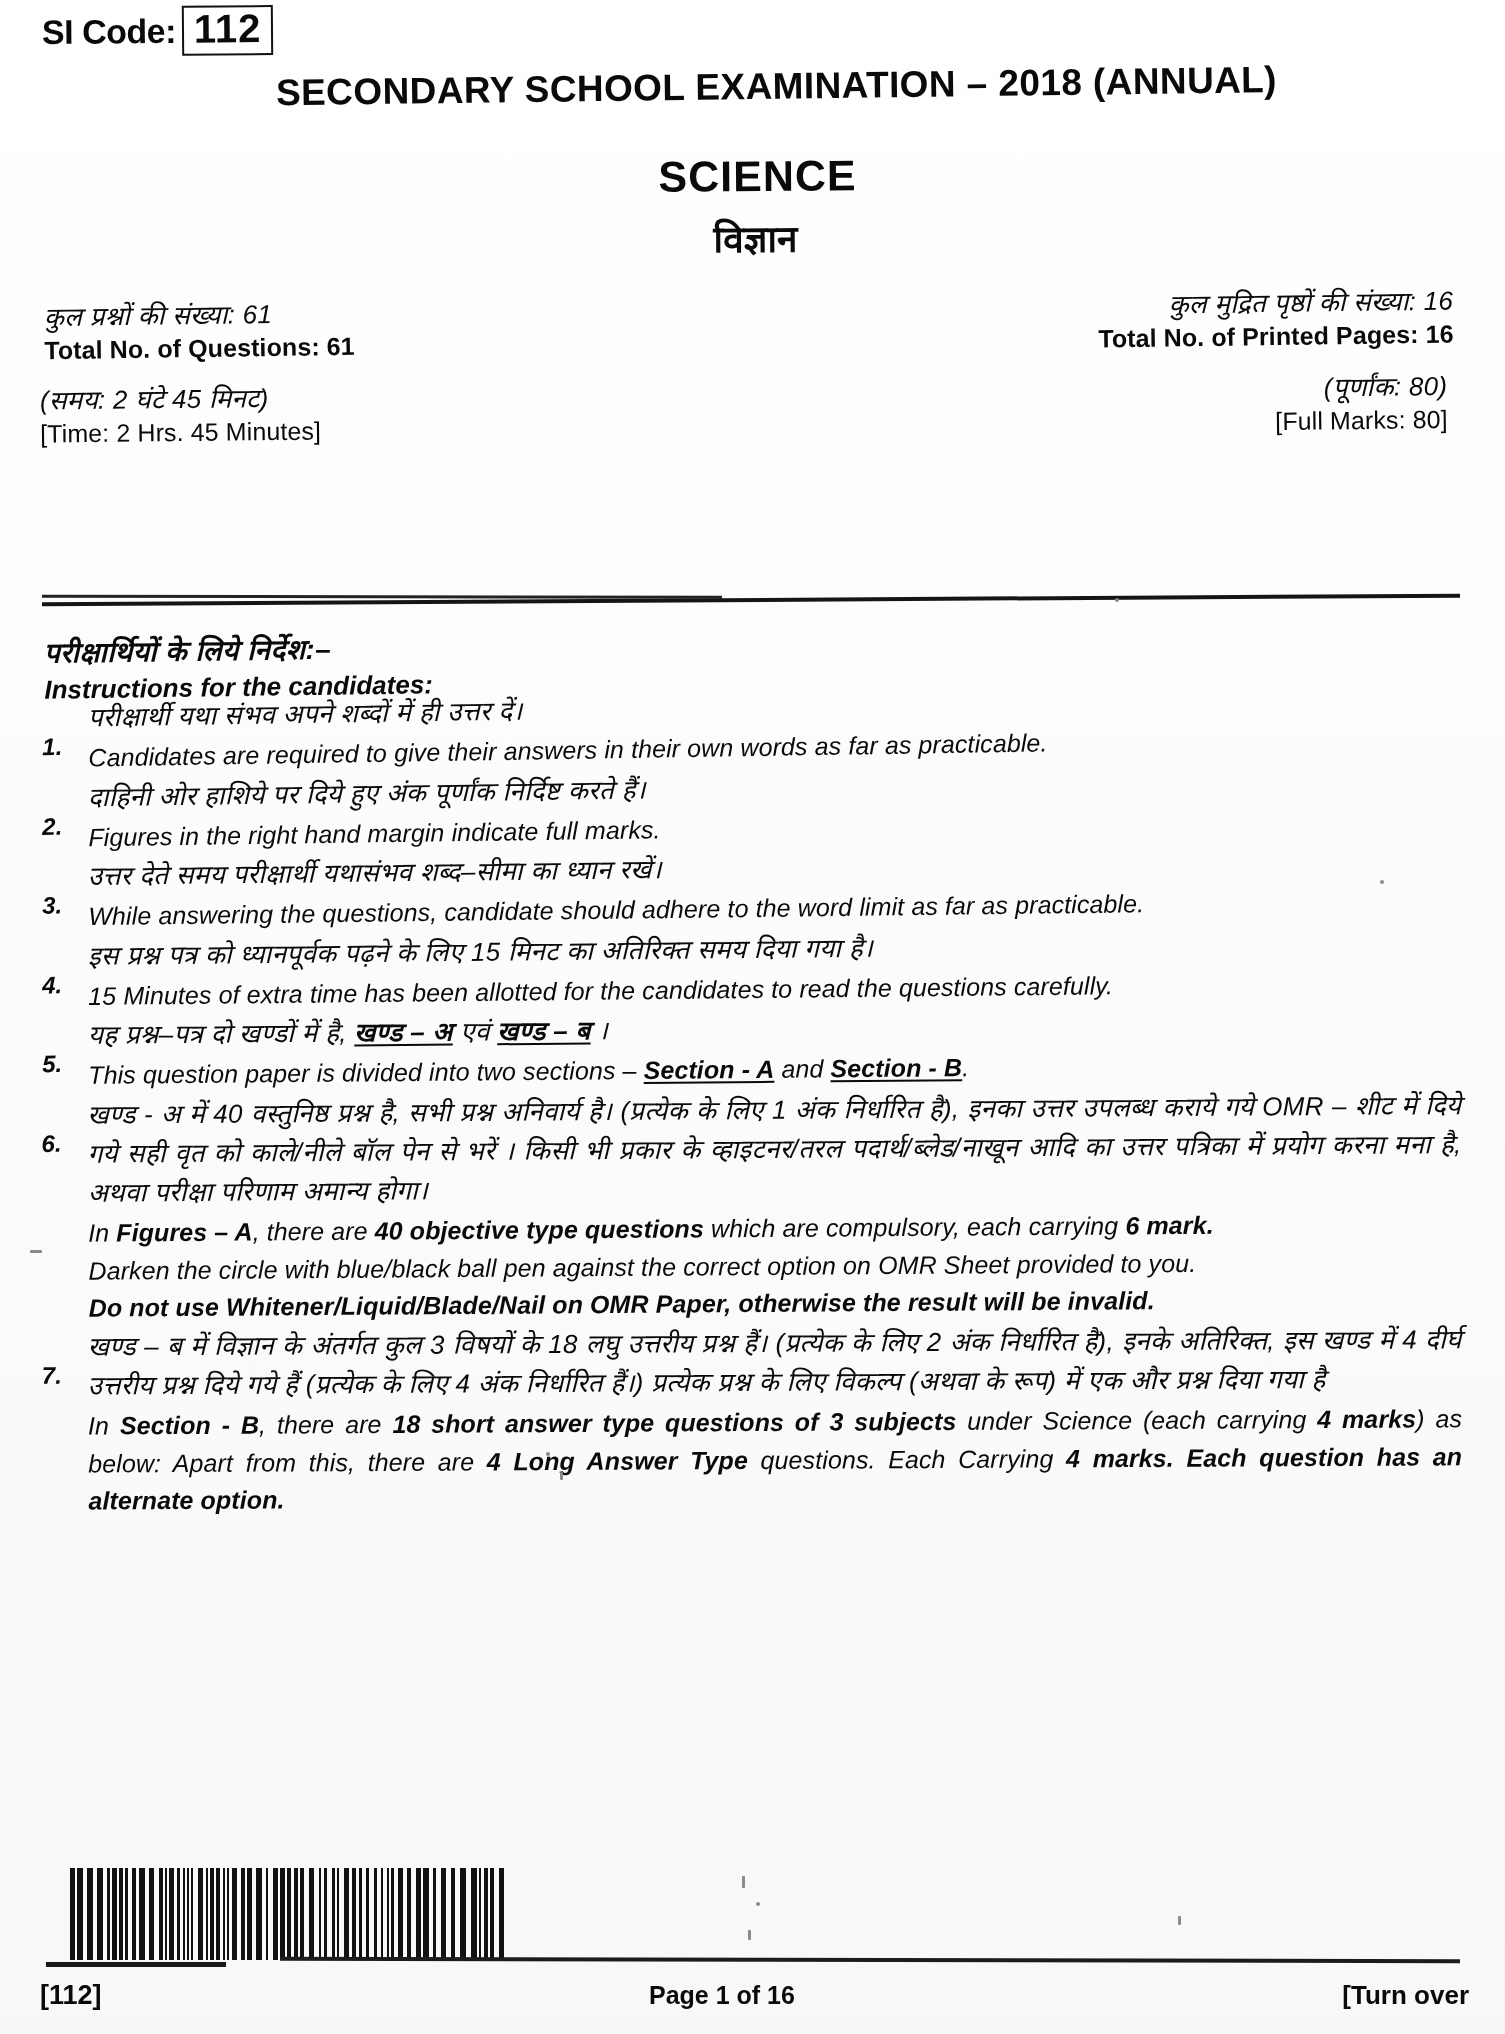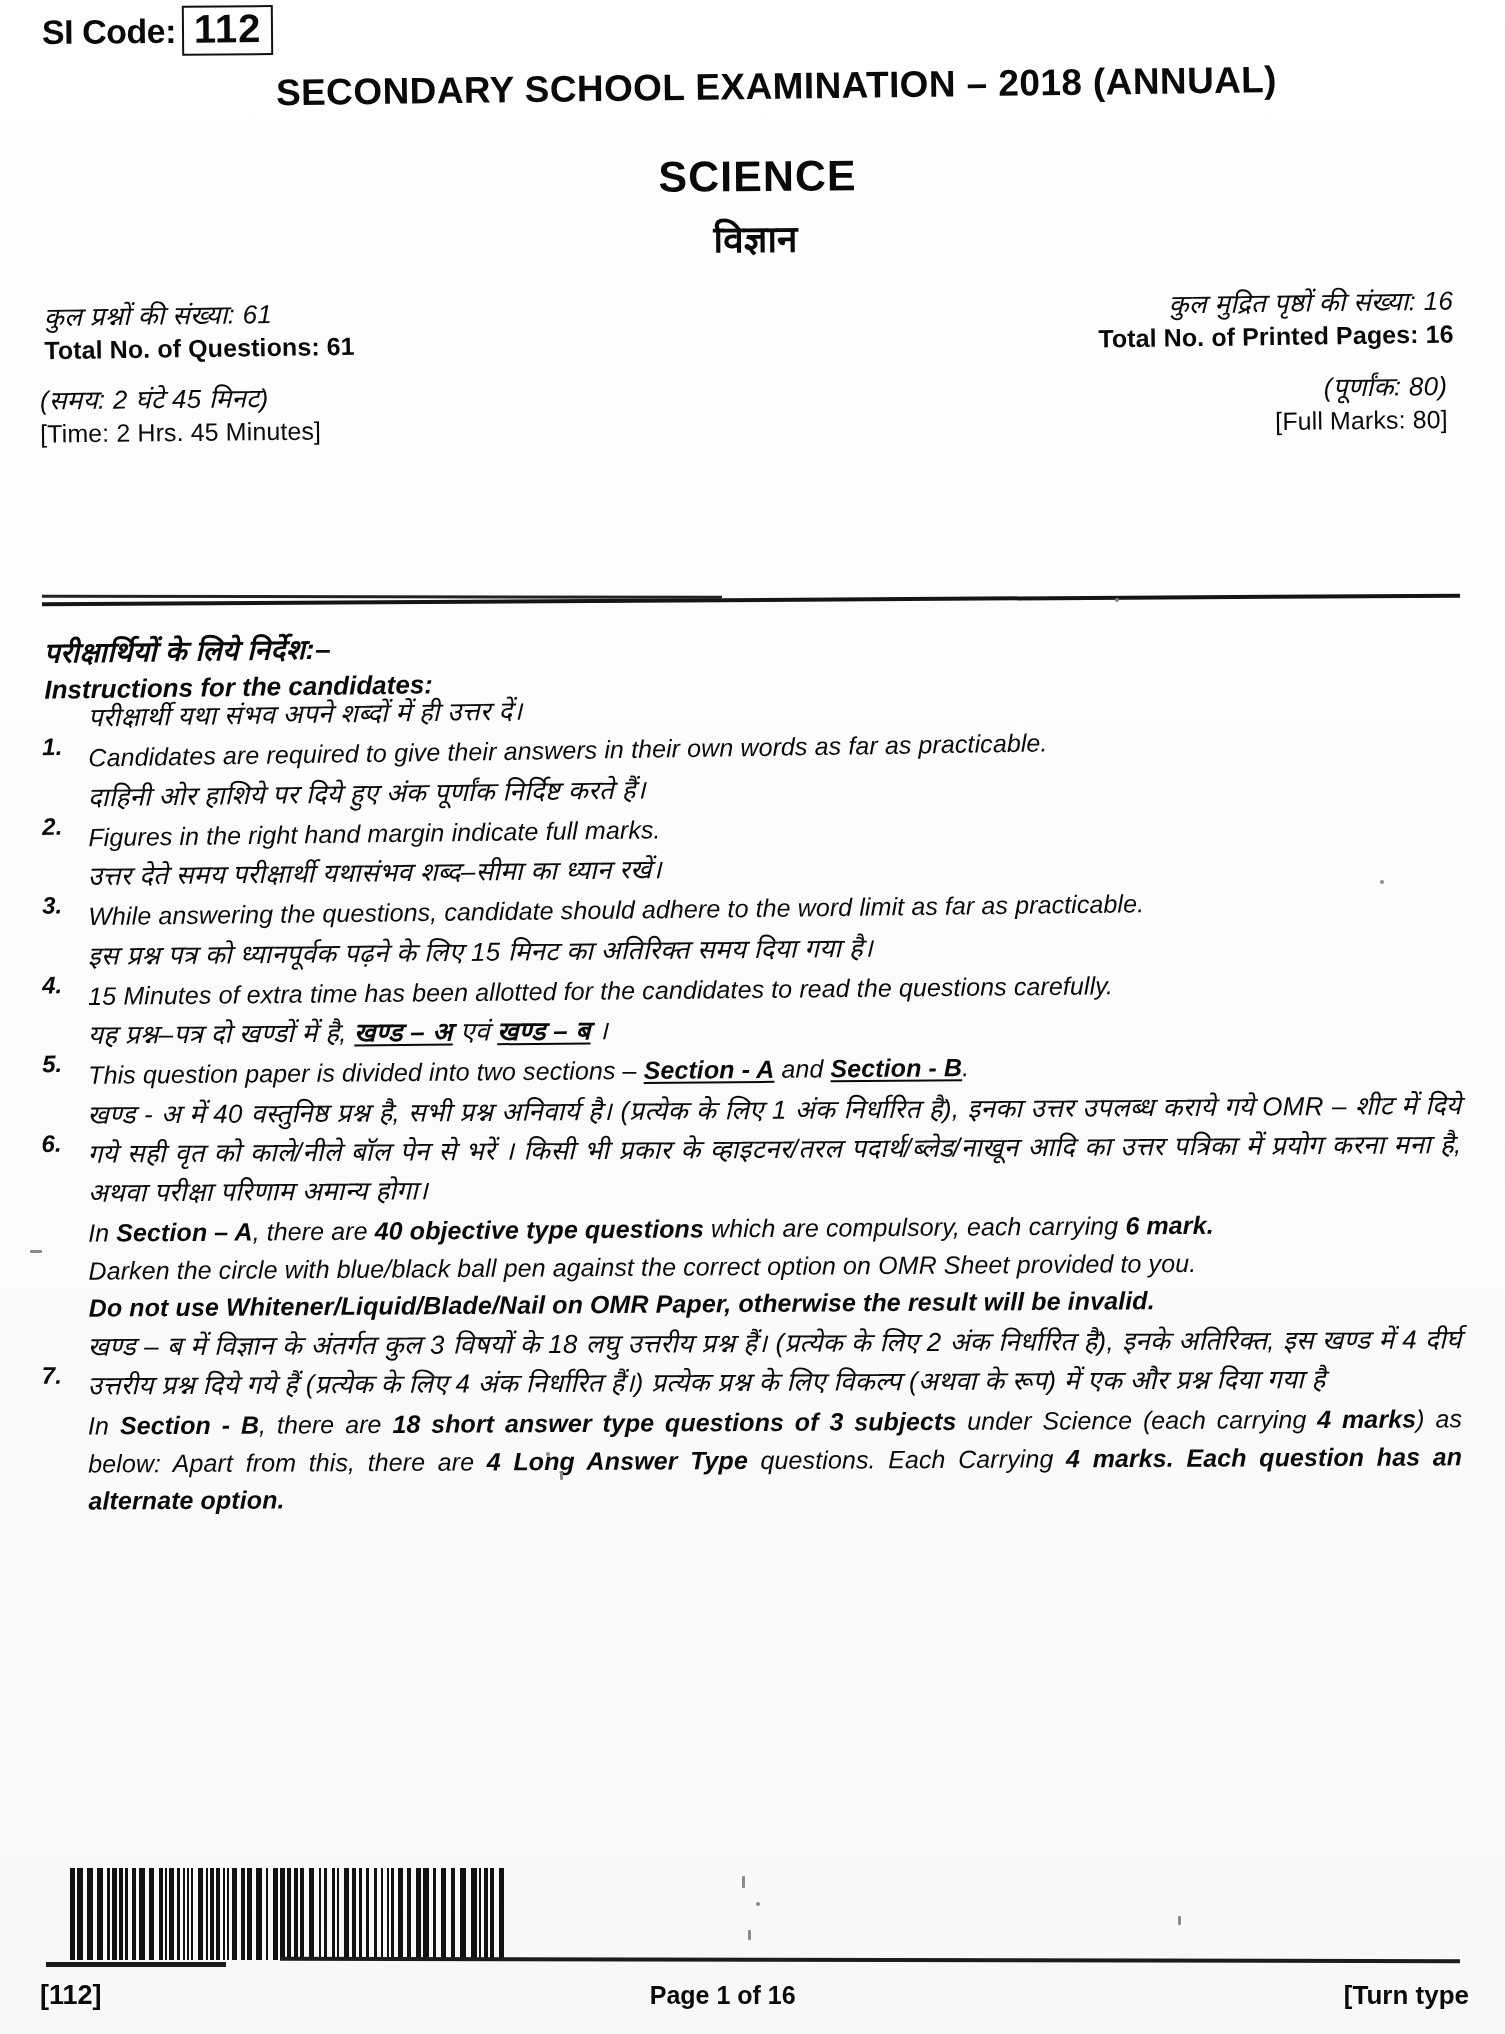--- a/index.html
+++ b/index.html
@@ -354,21 +354,21 @@
       <div class="instr-body">
         <div class="ln-hi"><span>यह प्रश्न–पत्र दो खण्डों में है, </span><b class="u">खण्ड – अ</b><span> एवं </span><b class="u">खण्ड – ब</b><span> ।</span></div>
         <div class="ln-en"><span>This question paper is divided into two sections – </span><b class="u">Section - A</b><span> and </span><b class="u">Section - B</b><span>.</span></div>
       </div>
     </div>
 
     <div class="instr-item sk6">
       <div class="instr-num">6.</div>
       <div class="instr-body">
         <div class="ln-hi justify">खण्ड - अ में 40 वस्तुनिष्ठ प्रश्न है, सभी प्रश्न अनिवार्य है। (प्रत्येक के लिए 1 अंक निर्धारित है), इनका उत्तर उपलब्ध कराये गये OMR – शीट में दिये गये सही वृत को काले/नीले बॉल पेन से भरें । किसी भी प्रकार के व्हाइटनर/तरल पदार्थ/ब्लेड/नाखून आदि का उत्तर पत्रिका में प्रयोग करना मना है, अथवा परीक्षा परिणाम अमान्य होगा।</div>
-        <div class="ln-en"><span>In </span><b>Section – A</b><span>, there are </span><b>40 objective type questions</b><span> which are compulsory, each carrying </span><b>6 mark.</b></div>
+        <div class="ln-en"><span>In </span><b>Figures – A</b><span>, there are </span><b>40 objective type questions</b><span> which are compulsory, each carrying </span><b>6 mark.</b></div>
         <div class="ln-en">Darken the circle with blue/black ball pen against the correct option on OMR Sheet provided to you.</div>
         <div class="ln-en" style="font-weight:bold">Do not use Whitener/Liquid/Blade/Nail on OMR Paper, otherwise the result will be invalid.</div>
       </div>
     </div>
 
     <div class="instr-item sk7">
       <div class="instr-num">7.</div>
       <div class="instr-body">
         <div class="ln-hi justify">खण्ड – ब में विज्ञान के अंतर्गत कुल 3 विषयों के 18 लघु उत्तरीय प्रश्न हैं। (प्रत्येक के लिए 2 अंक निर्धारित है), इनके अतिरिक्त, इस खण्ड में 4 दीर्घ उत्तरीय प्रश्न दिये गये हैं (प्रत्येक के लिए 4 अंक निर्धारित हैं।) प्रत्येक प्रश्न के लिए विकल्प (अथवा के रूप) में एक और प्रश्न दिया गया है</div>
         <div class="ln-en justify"><span>In </span><b>Section - B</b><span>, there are </span><b>18 short answer type questions of 3 subjects</b><span> under Science (each carrying </span><b>4 marks</b><span>) as below: Apart from this, there are </span><b>4 Long Answer Type</b><span> questions. Each Carrying </span><b>4 marks. Each question has an alternate option.</b></div>
@@ -439,21 +439,21 @@
       <i style="left: 420px; width: 4px;"></i>
       <i style="left: 429px; width: 5px;"></i>
     </div>
 
   <div class="rule-bottom-left"></div>
   <div class="rule-bottom-right"></div>
 
   <div class="footer">
     <span>[112]</span>
     <span class="footer-center">Page 1 of 16</span>
-    <span class="footer-right">[Turn type</span>
+    <span class="footer-right">[Turn over</span>
   </div>
 
   <div class="speck" style="left:742px;top:1876px;width:3px;height:12px;border-radius:1px;"></div>
   <div class="speck" style="left:756px;top:1902px;width:4px;height:4px;"></div>
   <div class="speck" style="left:748px;top:1930px;width:3px;height:10px;border-radius:1px;"></div>
   <div class="speck" style="left:1178px;top:1916px;width:3px;height:9px;border-radius:1px;"></div>
   <div class="speck" style="left:546px;top:1452px;width:4px;height:4px;"></div>
   <div class="speck" style="left:560px;top:1472px;width:3px;height:8px;border-radius:1px;"></div>
   <div class="speck" style="left:1115px;top:598px;width:4px;height:4px;"></div>
   <div class="speck" style="left:1380px;top:880px;width:4px;height:4px;"></div>

